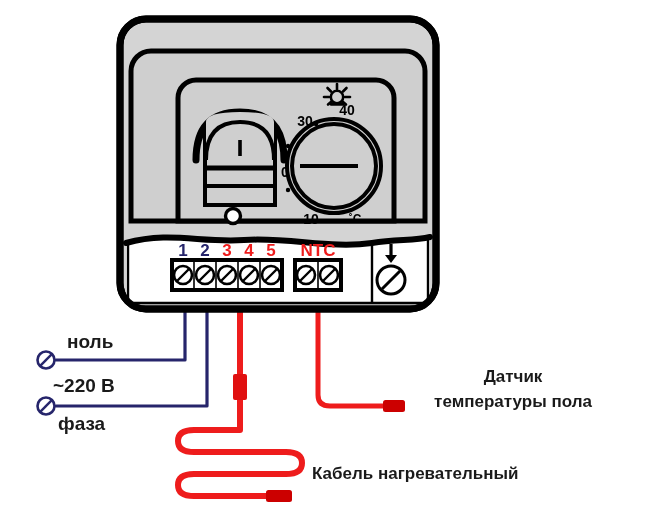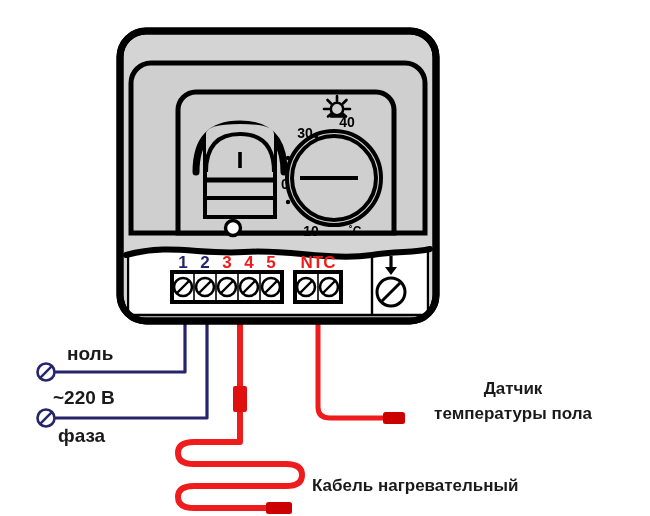--- a/index.html
+++ b/index.html
@@ -1,18 +1,18 @@
 <!DOCTYPE html>
 <html><head>
 <meta charset="utf-8">
 <style>
   html,body{margin:0;padding:0;background:#ffffff;}
   body{width:650px;height:516px;position:relative;overflow:hidden;
        font-family:"Liberation Sans","DejaVu Sans",sans-serif;}
-  #stage{position:absolute;left:0;top:12px;width:650px;height:368px;}
+  #stage{position:absolute;left:0;top:0;width:650px;height:368px;}
   svg{display:block;}
   .lbl{font-family:"Liberation Sans","DejaVu Sans",sans-serif;}
 </style>
 </head>
 <body>
 
 <div id="stage">
 <svg width="650" height="516" viewBox="0 0 650 516" xmlns="http://www.w3.org/2000/svg">
 
   <g>

